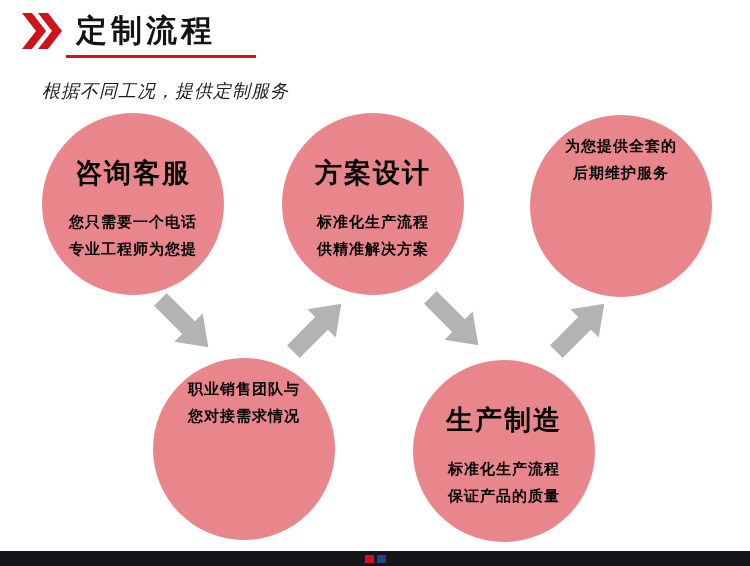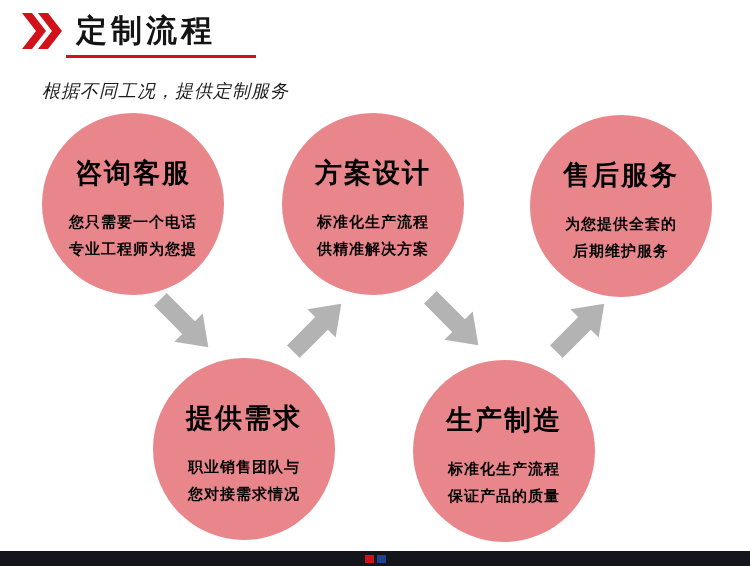--- a/index.html
+++ b/index.html
@@ -88,29 +88,27 @@
 
   <div class="circle pos-design">
     <div class="c-title">方案设计</div>
     <div class="c-desc">
       <div>标准化生产流程</div>
       <div>供精准解决方案</div>
     </div>
   </div>
 
   <div class="circle pos-aftersales">
-    <div class="c-title">售后服务</div>
     <div class="c-desc">
       <div>为您提供全套的</div>
       <div>后期维护服务</div>
     </div>
   </div>
 
   <div class="circle pos-require">
-    <div class="c-title">提供需求</div>
     <div class="c-desc">
       <div>职业销售团队与</div>
       <div>您对接需求情况</div>
     </div>
   </div>
 
   <div class="circle pos-produce">
     <div class="c-title">生产制造</div>
     <div class="c-desc">
       <div>标准化生产流程</div>

